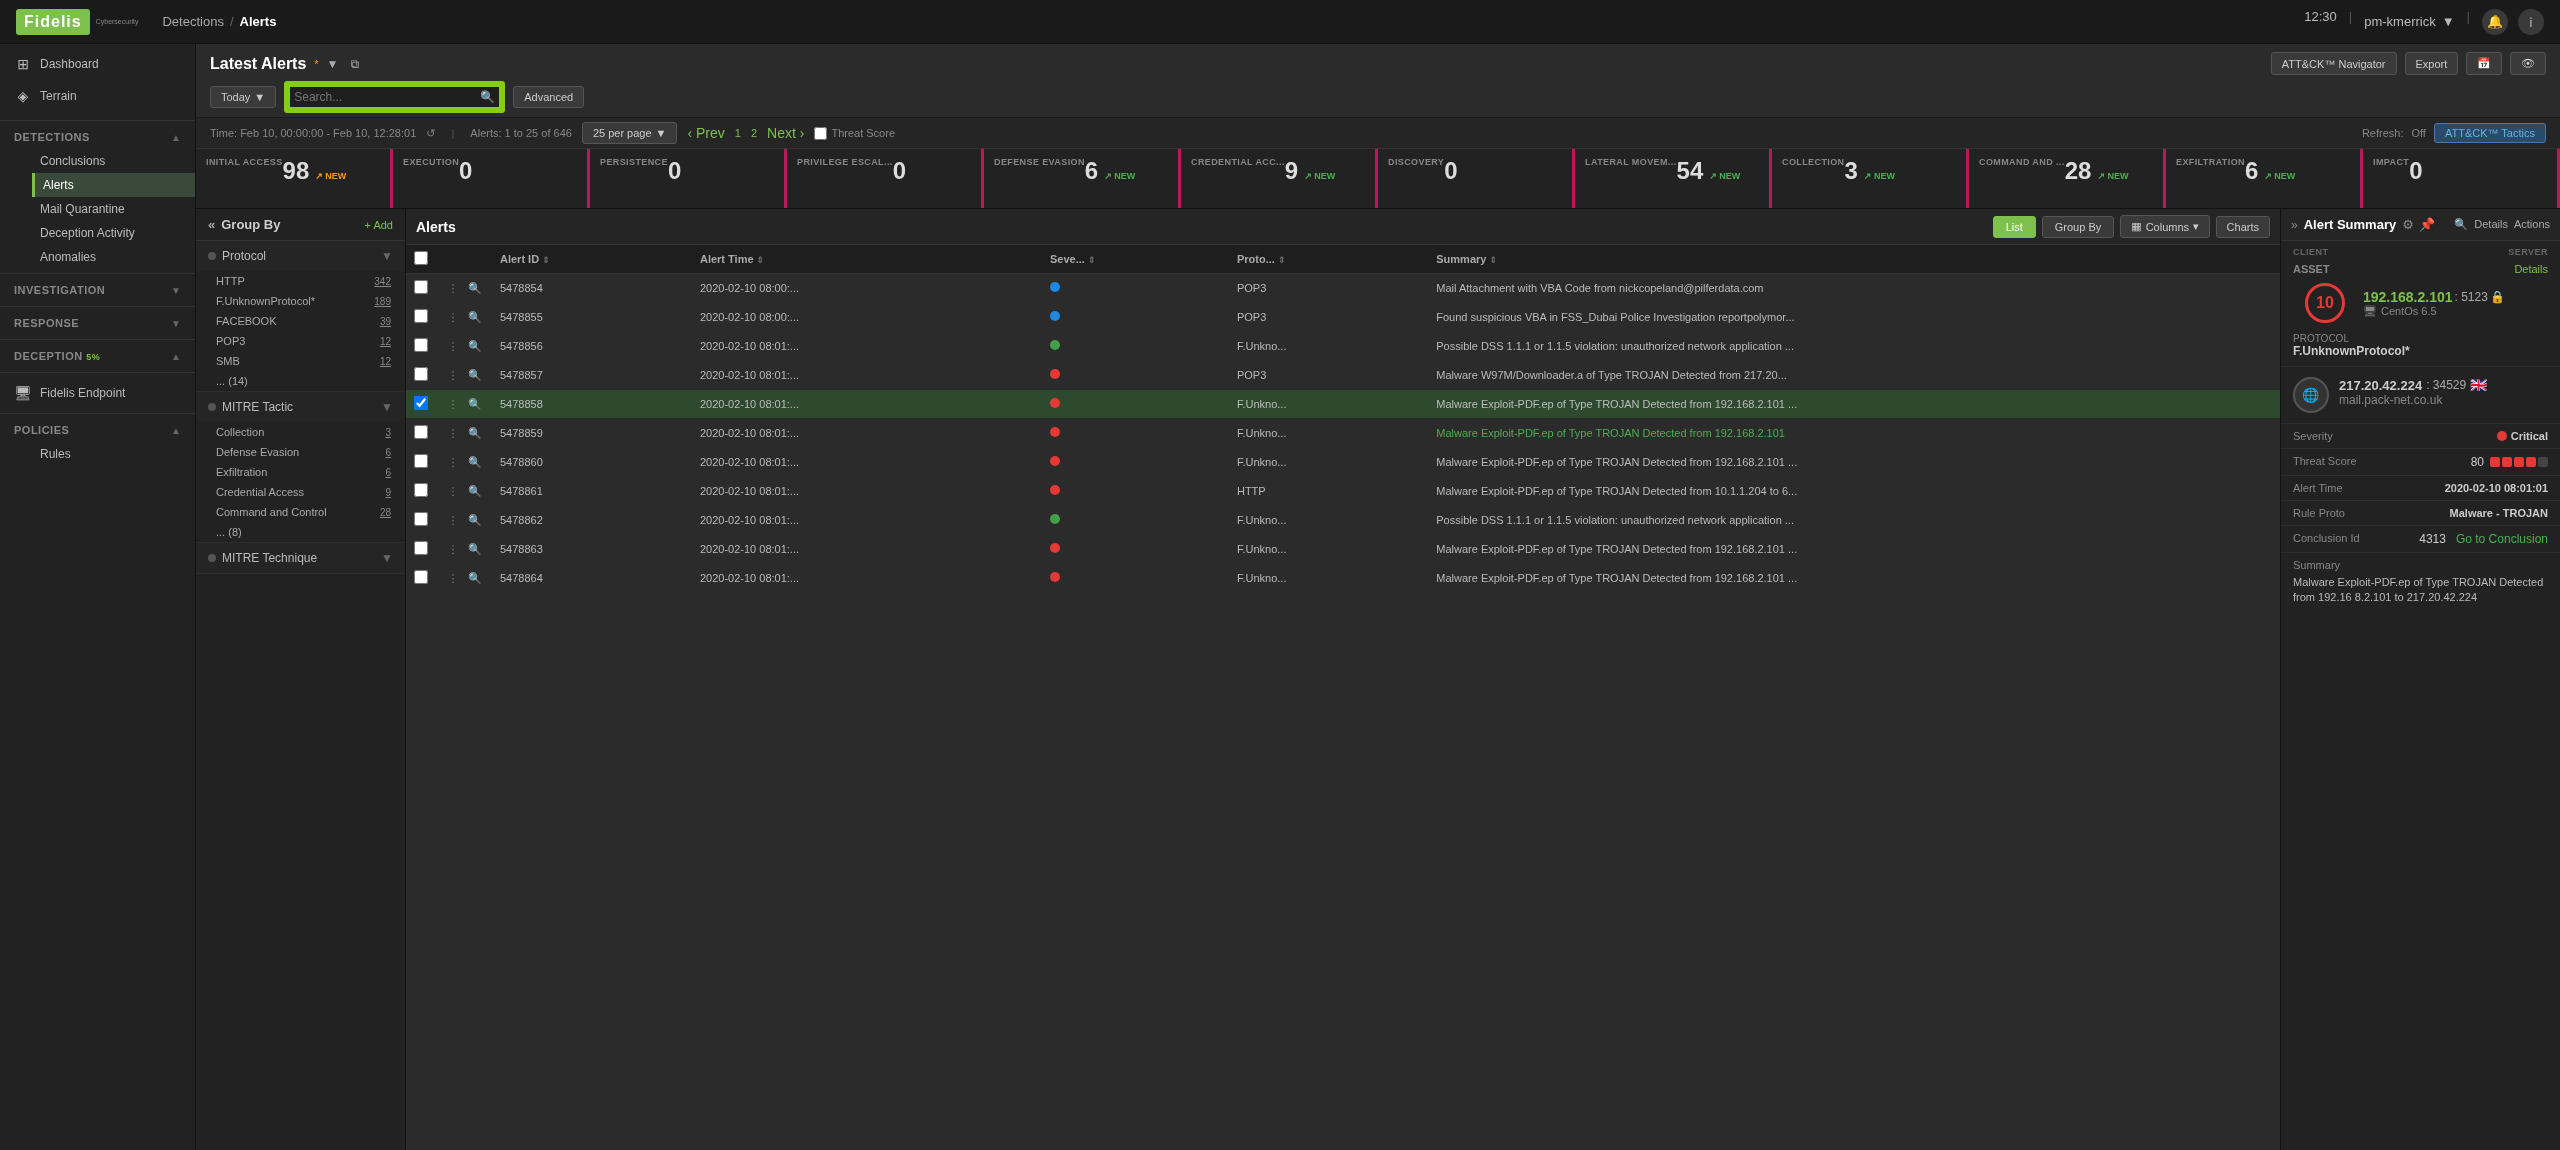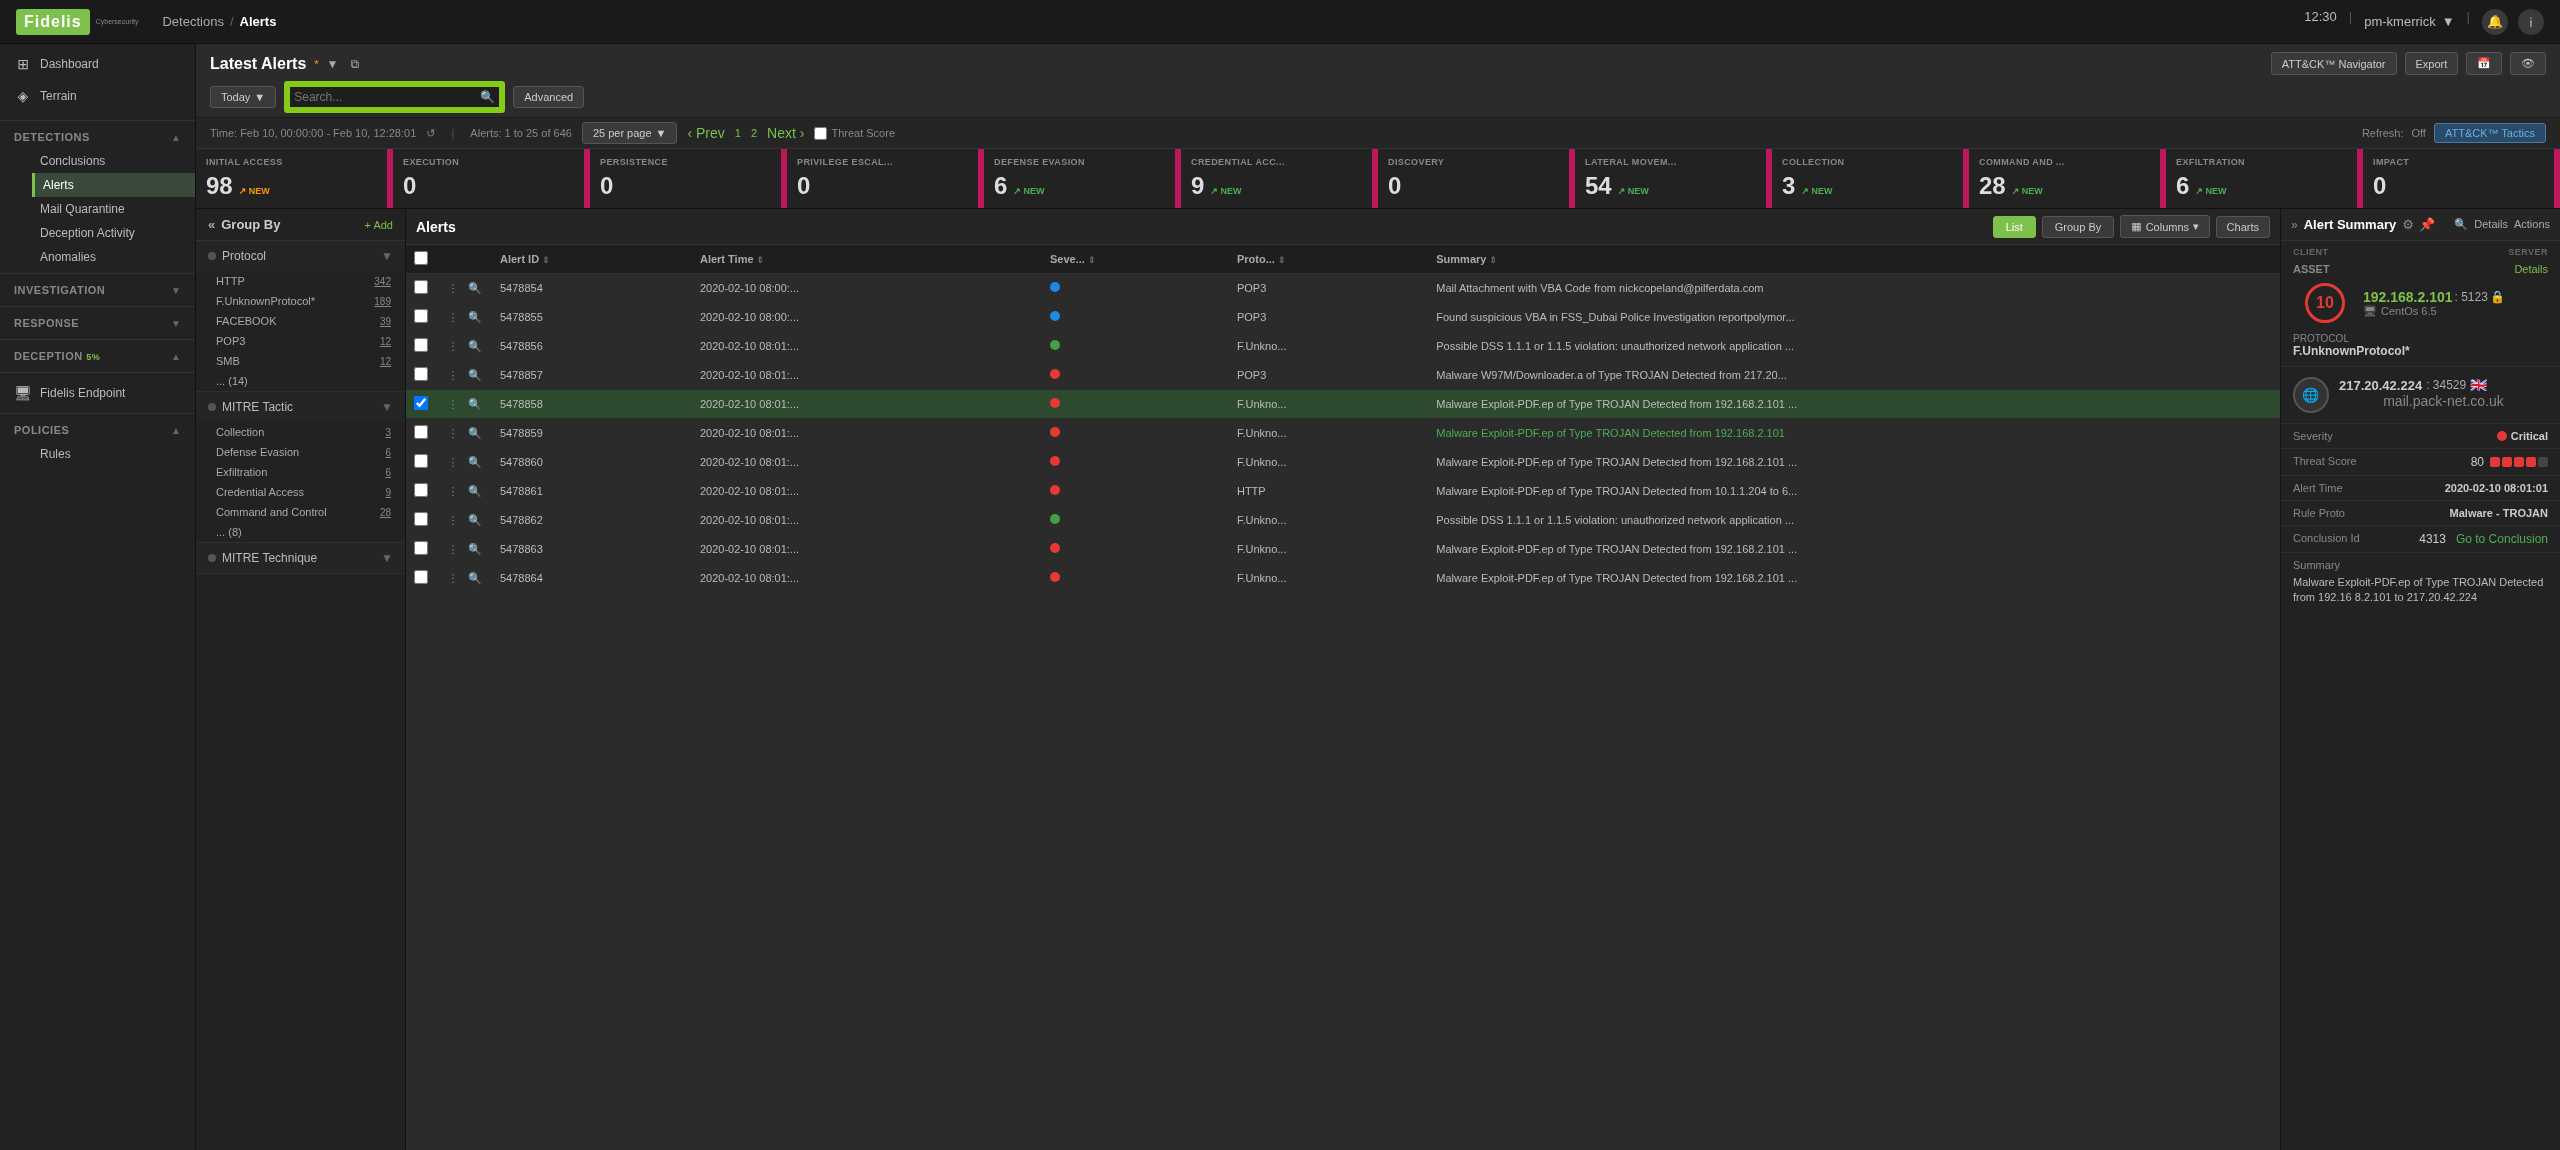--- a/index.html
+++ b/index.html
@@ -42,21 +42,21 @@
     .alerts-title { font-size: 16px; font-weight: 600; color: #fff; }
     .alerts-title-badge { font-size: 11px; color: #f90; cursor: pointer; }
     .alerts-toolbar { display: flex; align-items: center; gap: 8px; }
     .alerts-toolbar-right { margin-left: auto; display: flex; gap: 8px; }
     .btn { padding: 4px 10px; border-radius: 3px; border: 1px solid #555; background: #3a3a3a; color: #ccc; cursor: pointer; font-size: 11px; display: flex; align-items: center; gap: 4px; }
     .search-box { display: flex; align-items: center; background: #1e1e1e; border: 6px solid #84cc16; border-radius: 3px; padding: 3px 4px; gap: 6px; }
     .search-box input { background: transparent; border: none; color: #ccc; font-size: 12px; outline: none; width: 180px; }
 
     
     .tactic-bar { display: flex; background: #222; border-bottom: 1px solid #111; overflow-x: auto; min-height: 60px; }
-    .tactic-item { flex: 1; min-width: 100px; padding: 8px 10px; border-right: 6px solid #be185d; display: flex; flex-direction: column; justify-content: space-between; }
+    .tactic-item { flex: 1; min-width: 100px; padding: 8px 10px; border-right: 3px solid #be185d; display: flex; flex-direction: row; justify-content: flex-start; }
     .tactic-name { font-size: 9px; font-weight: 700; color: #888; text-transform: uppercase; letter-spacing: 0.4px; }
     .tactic-count { font-size: 24px; font-weight: bold; color: #ddd; }
     .tactic-new { font-size: 9px; color: #4CAF50; font-weight: 700; }
     .tactic-new.orange { color: #ff9800; }
     .tactic-count-row { display: flex; align-items: baseline; gap: 6px; }
 
     
     .panels { display: flex; flex: 1; overflow: hidden; }
 
     
@@ -105,21 +105,21 @@
     .asset-ip { font-size: 14px; font-weight: 700; color: #7dc04b; }
     .asset-port { font-size: 12px; color: #aaa; }
     .asset-os { font-size: 11px; color: #888; display: flex; align-items: center; gap: 4px; }
     .protocol-label { font-size: 10px; color: #888; margin-top: 6px; }
     .protocol-value { font-size: 12px; color: #ccc; font-weight: 600; }
     .server-section { padding: 10px 12px; border-bottom: 1px solid #2e2e2e; display: flex; gap: 10px; align-items: flex-start; }
     .server-icon { width: 36px; height: 36px; border-radius: 50%; background: #333; border: 2px solid #555; display: flex; align-items: center; justify-content: center; font-size: 14px; flex-shrink: 0; }
     .server-info { flex: 1; }
     .server-ip { font-size: 13px; color: #ccc; font-weight: 600; }
     .server-port { font-size: 12px; color: #aaa; }
-    .server-domain { font-size: 14px; color: #888; text-align: center; }
+    .server-domain { font-size: 12px; color: #888; }
     .flag-icon { font-size: 14px; }
     .summary-row { display: flex; justify-content: space-between; padding: 4px 12px; }
     .summary-row-label { color: #888; font-size: 11px; }
     .summary-row-value { color: #ccc; font-size: 11px; font-weight: 600; }
     .threat-score-val { display: flex; align-items: center; gap: 6px; }
     .threat-dots { display: flex; gap: 2px; }
     .threat-dot { width: 10px; height: 10px; border-radius: 2px; }
     .threat-dot.filled { background: #e53935; }
     .threat-dot.empty { background: #444; }
     .link { color: #4CAF50; cursor: pointer; text-decoration: none; }

